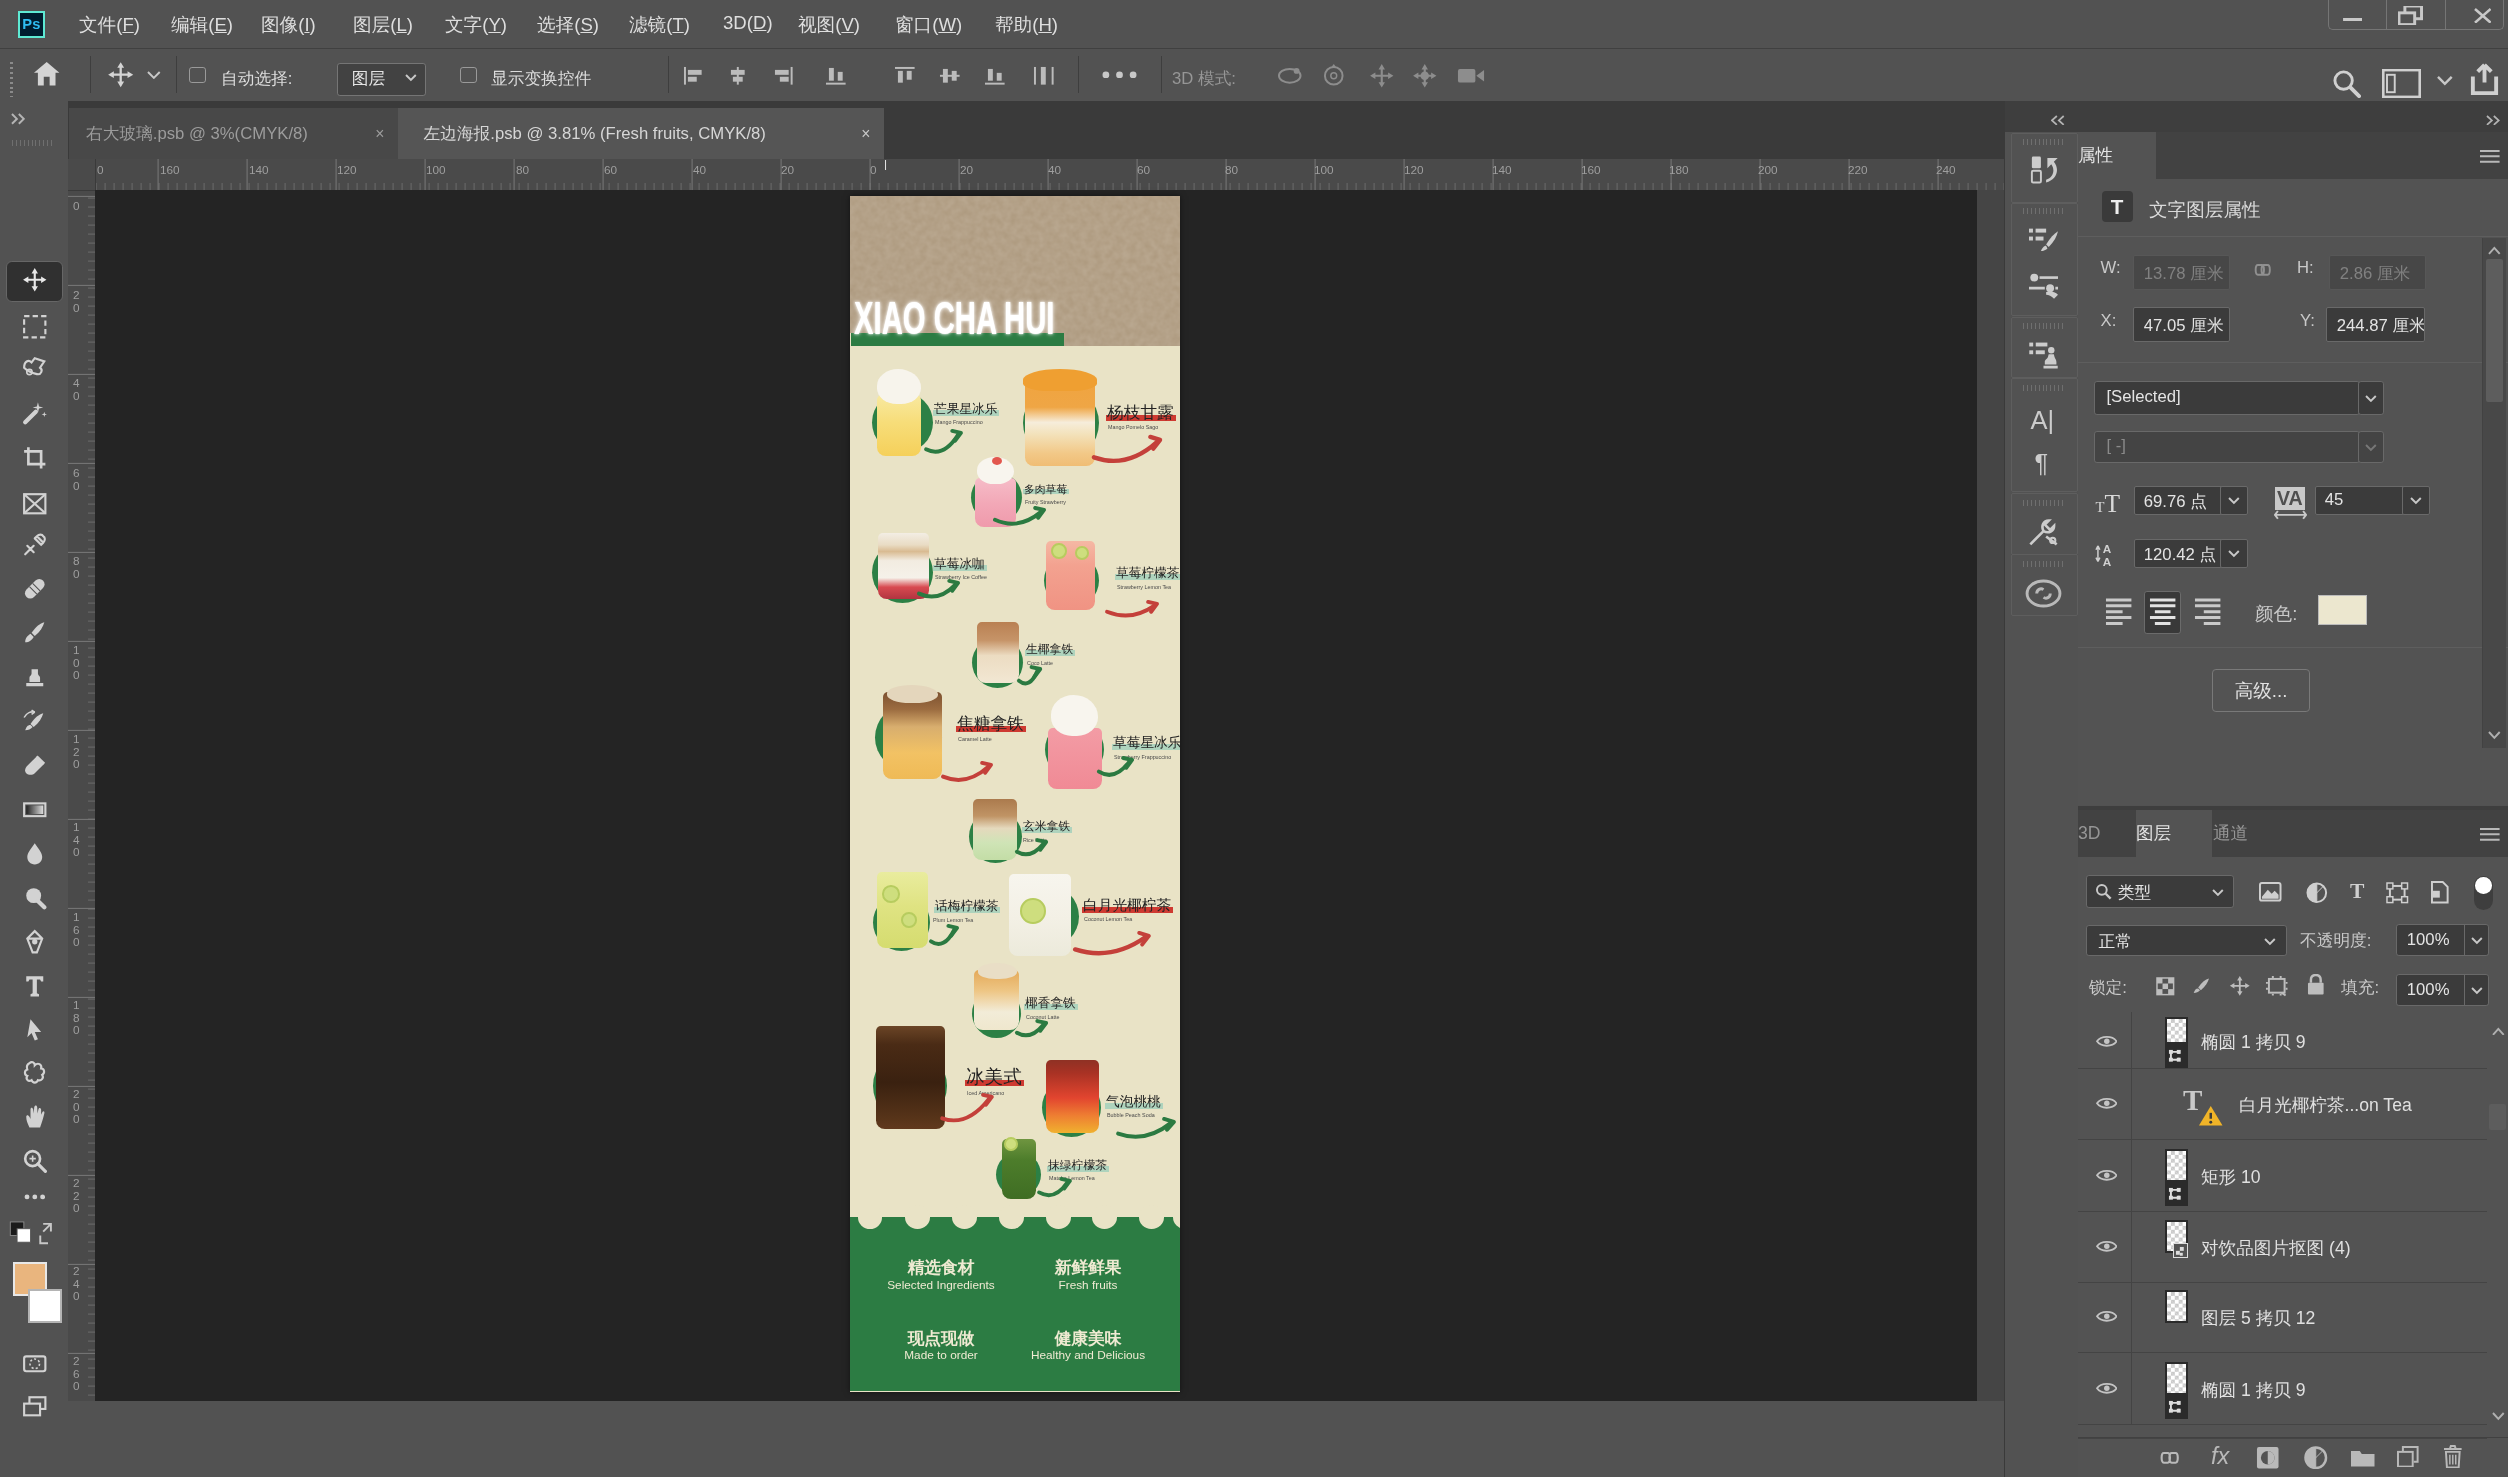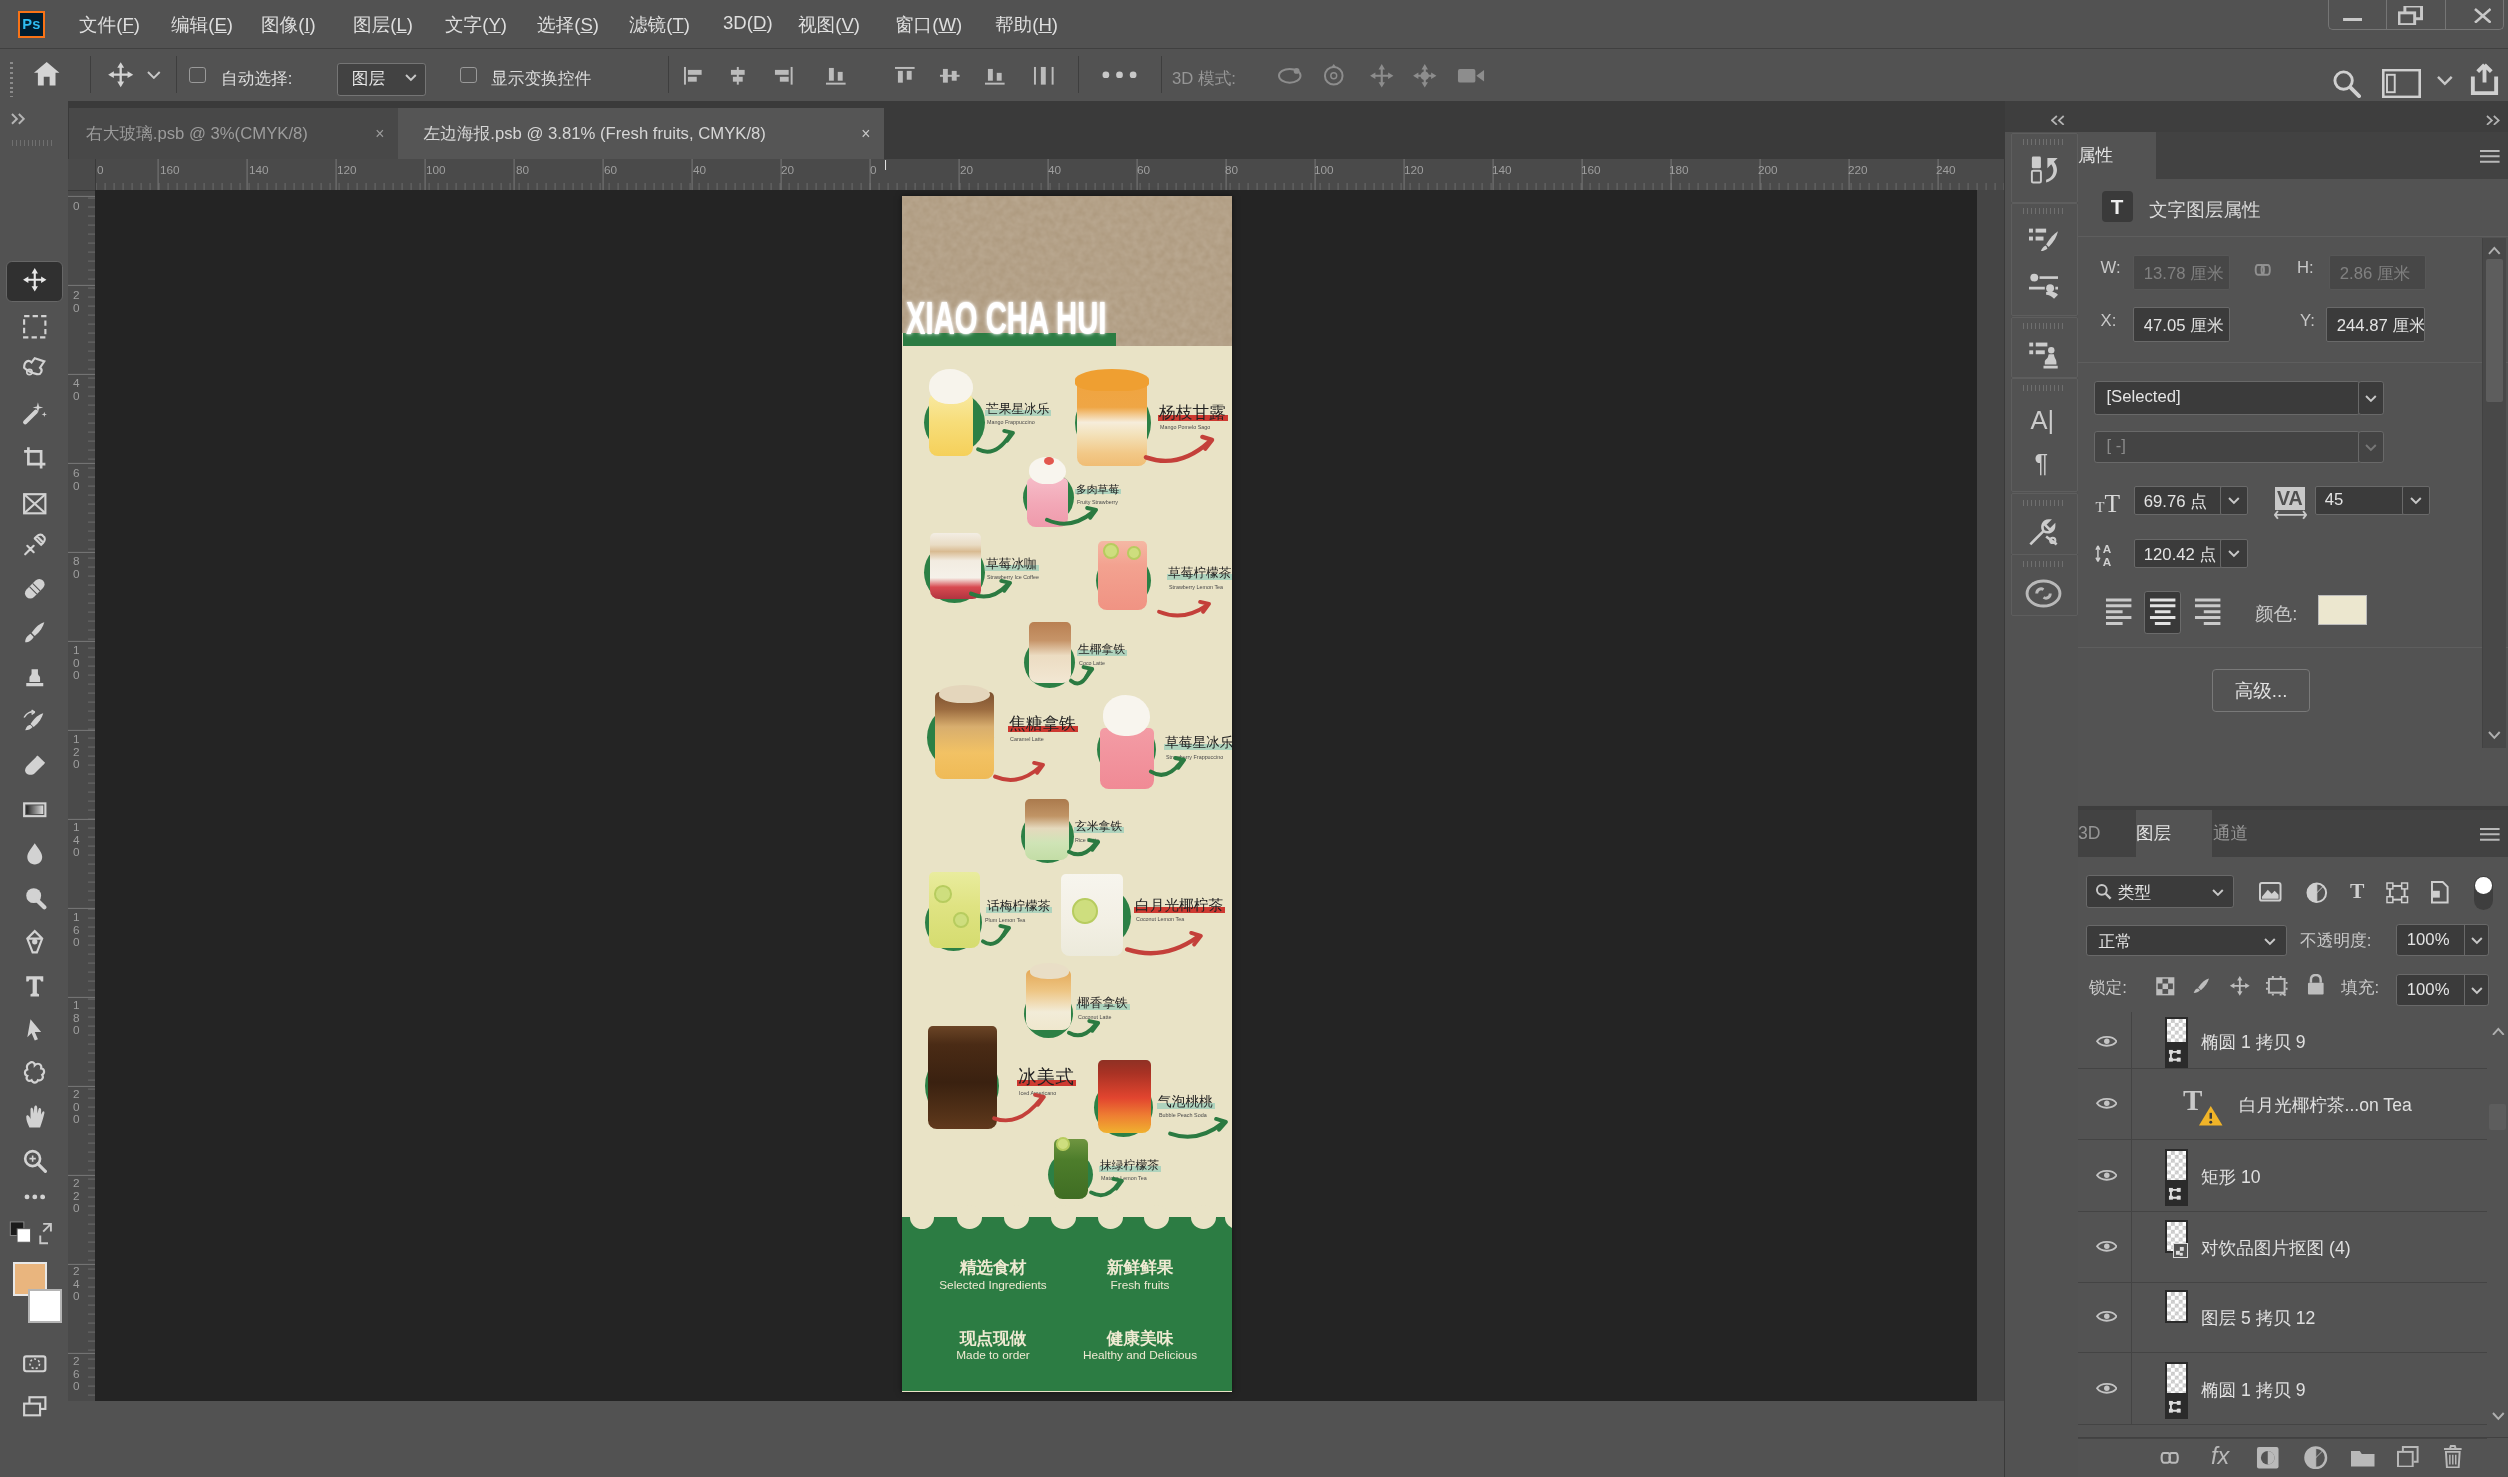--- a/index.html
+++ b/index.html
@@ -2,21 +2,21 @@
 <html><head>
 <meta charset="utf-8">
 <style>
 html,body{margin:0;padding:0;background:#525252;}
 #root{position:relative;width:2508px;height:1477px;overflow:hidden;background:#525252;
   font-family:"Liberation Sans",sans-serif;color:#d8d8d8;}
 .abs{position:absolute;}
 
 .menubar{left:0;top:0;width:2508px;height:48px;background:#525252;border-bottom:1px solid #404040;}
 .menu-item{position:absolute;top:11.8px;font-size:18.6px;color:#dedede;}
-.pslogo{position:absolute;left:17.6px;top:10.8px;width:23.5px;height:23.5px;background:#001d2f;border:2px solid #f97316;
+.pslogo{position:absolute;left:17.6px;top:10.8px;width:23.5px;height:23.5px;background:#001d2f;border:2px solid #5eead4;
   color:#2fbdf2;font-size:14.7px;font-weight:bold;text-align:center;line-height:23.5px;}
 .winbtns{position:absolute;left:2328px;top:0px;width:174px;height:29px;border:1px solid #757575;border-top:none;
   border-radius:0 0 4.9px 4.9px;display:flex;}
 .winbtn{flex:1;position:relative;border-right:1px solid #757575;}
 .winbtn:last-child{border-right:none;}
 .optbar{left:0;top:49px;width:2508px;height:52px;background:#525252;border-bottom:1px solid #3a3a3a;}
 .vdiv{position:absolute;top:6.9px;width:1px;height:37px;background:#3e3e3e;}
 .obtext{position:absolute;top:17.6px;font-size:16.7px;color:#dcdcdc;}
 .obdim{color:#969696;}
 .checkbox{position:absolute;top:17.6px;width:14.7px;height:14.7px;border:1px solid #9a9a9a;border-radius:2.9px;}
@@ -63,21 +63,21 @@
 .phead{position:absolute;left:0;top:0;width:431px;height:47px;background:#424242;}
 .ptab{position:absolute;height:47px;background:#535353;color:#e4e4e4;font-size:17.6px;line-height:47px;}
 .ptabdim{background:#424242;color:#969696;}
 .field{position:absolute;background:#3b3b3b;border:1px solid #696969;border-radius:2px;color:#e4e4e4;
   font-size:16.7px;}
 .fielddis{background:#474747;border-color:#575757;color:#818181;}
 .drop{position:absolute;background:#3b3b3b;border:1px solid #696969;border-radius:2.9px;color:#e4e4e4;font-size:16.7px;}
 .plab{position:absolute;font-size:16.7px;color:#c9c9c9;}
 .hdivider{position:absolute;left:9.8px;width:392px;height:1px;background:#5e5e5e;}
 
-.poster{left:902px;top:196px;width:330px;height:1196px;background:#e9e3c6;box-shadow:0 0 5.9px rgba(0,0,0,.5);overflow:hidden;}
+.poster{left:850px;top:196px;width:330px;height:1196px;background:#e9e3c6;box-shadow:0 0 5.9px rgba(0,0,0,.5);overflow:hidden;}
 .kraft{position:absolute;left:0;top:0;width:330px;height:150px;background:#ac987d;}
 .kraftcut{position:absolute;left:0;top:137px;width:214px;height:12.7px;background:#e9e3c6;}
 .gbar{position:absolute;left:1px;top:137px;width:213px;height:12.7px;background:#2c7c43;}
 .xiao{position:absolute;left:3.9px;top:96px;font-weight:bold;font-size:45px;color:#fff;white-space:nowrap;
   letter-spacing:0;text-shadow:0 0 2.9px #fff,0 0 6.9px rgba(255,255,255,.8);transform:scale(0.65,1.02);transform-origin:left top;}
 .gcirc{position:absolute;border-radius:50%;background:#2b7a41;}
 .lbl{position:absolute;font-weight:normal;color:#222;white-space:nowrap;line-height:1.15;}
 .ul{position:absolute;height:5.9px;bottom:1px !important;}
 .sub{position:absolute;font-size:9.8px;color:#4a4a4a;white-space:nowrap;transform:scale(0.55);transform-origin:left top;}
 .footer{position:absolute;left:0;top:1021px;width:330px;height:174px;background:#2c7c43;}

